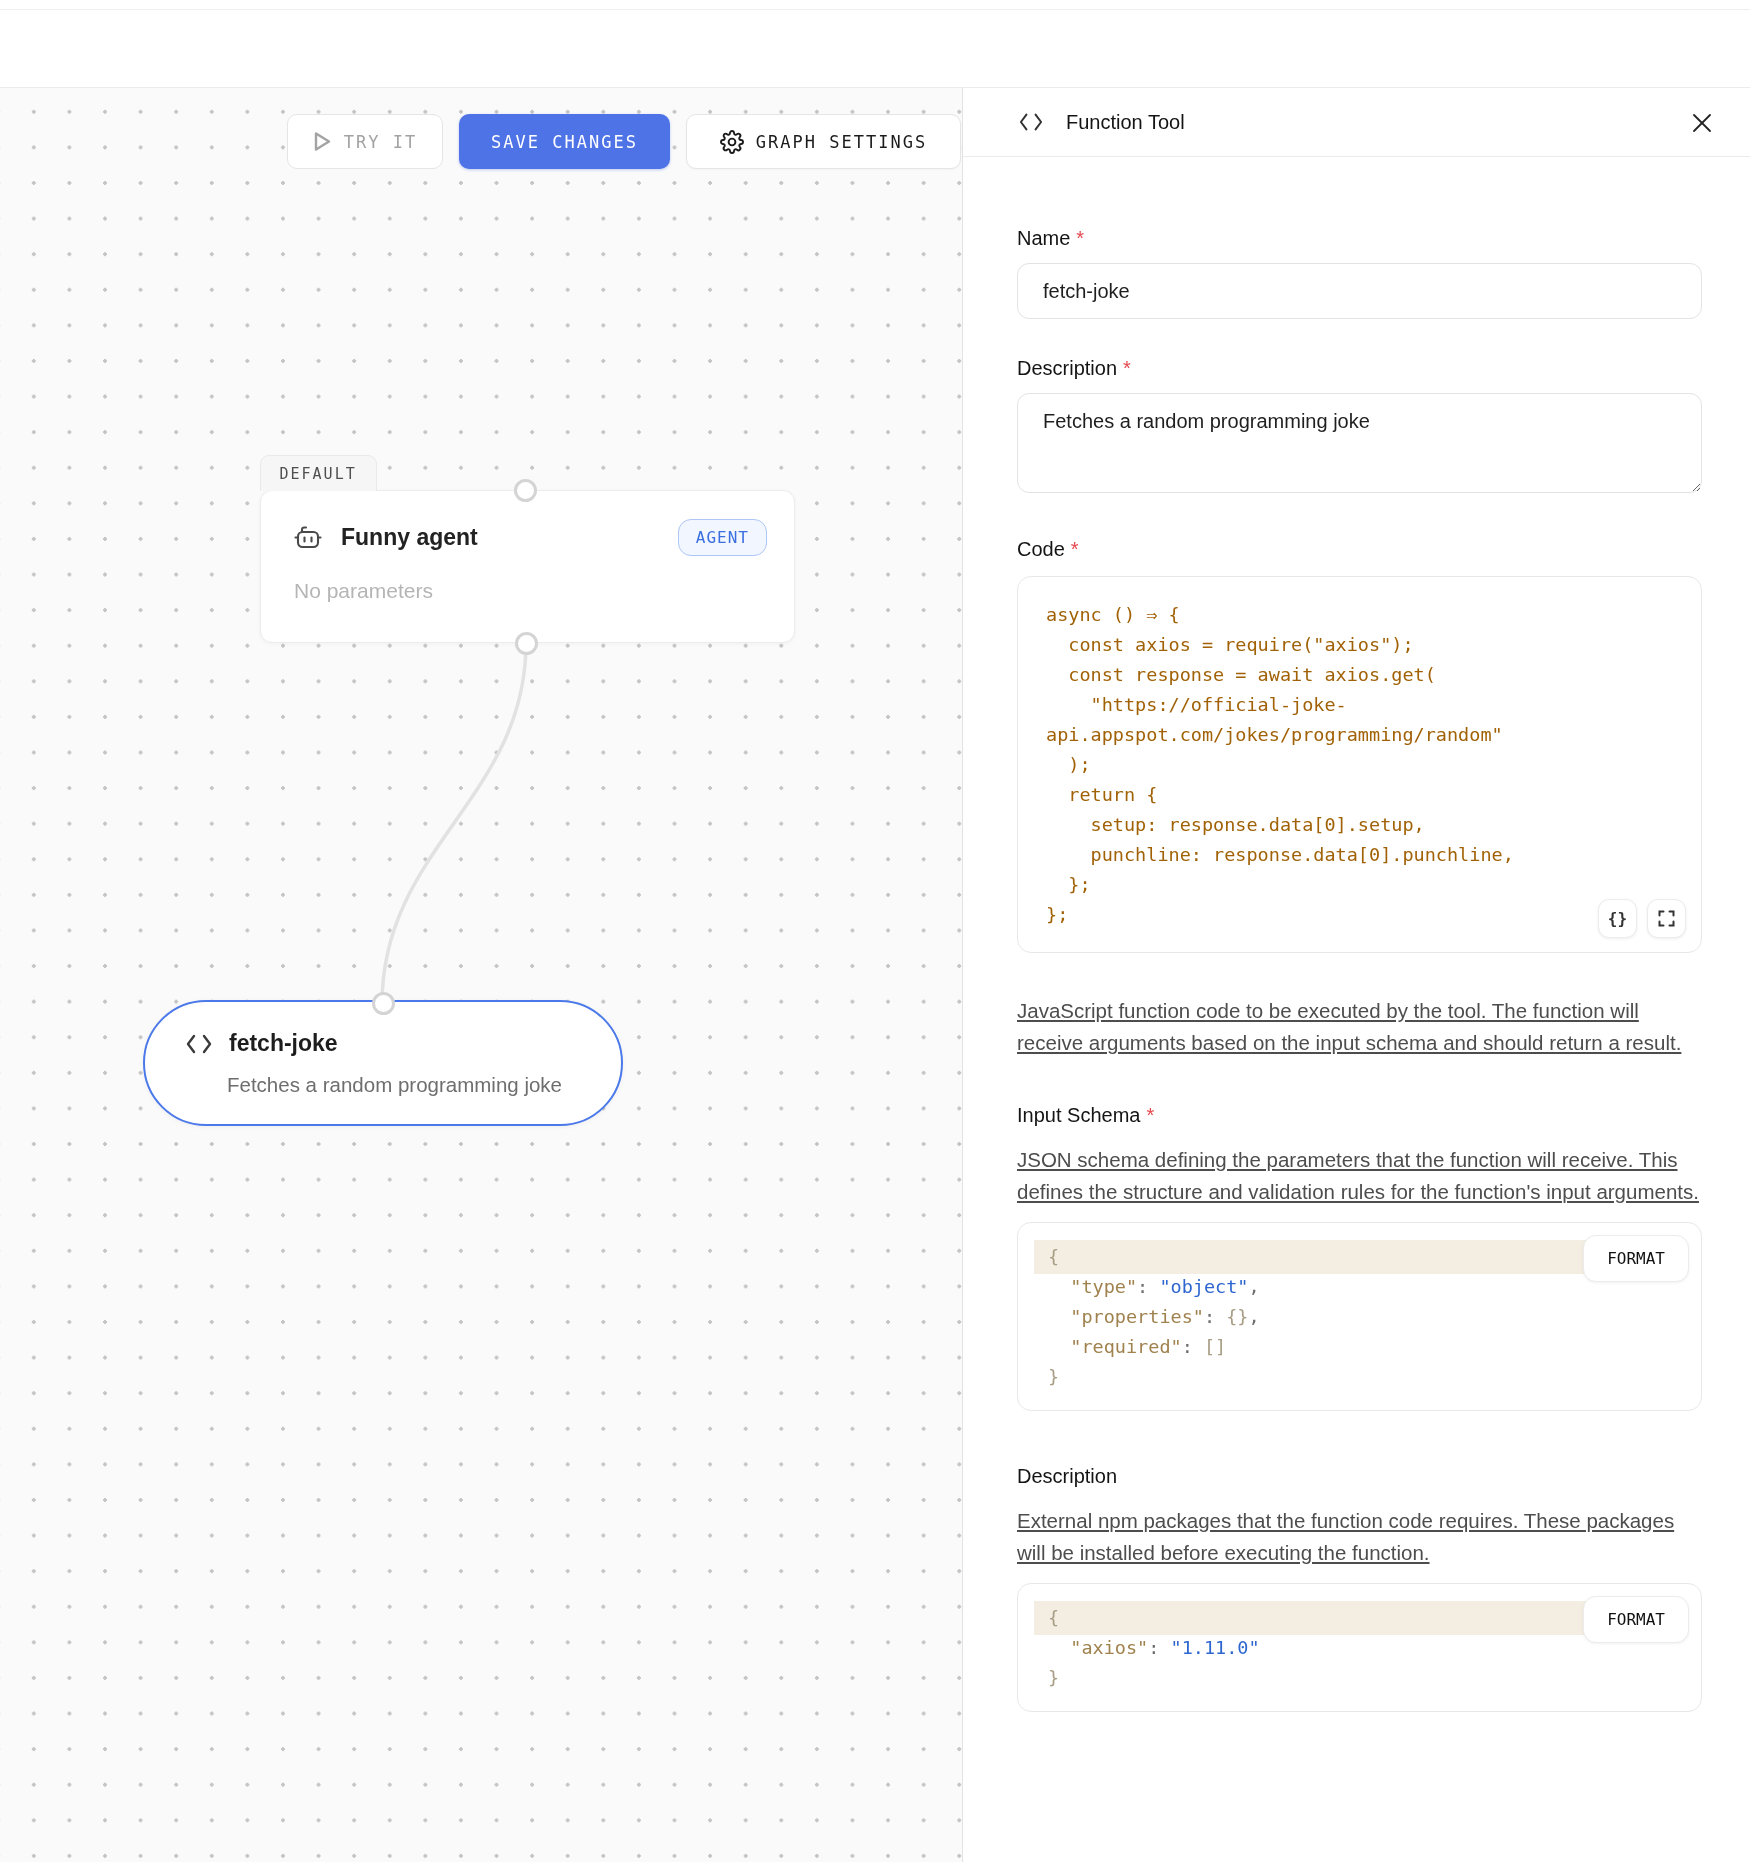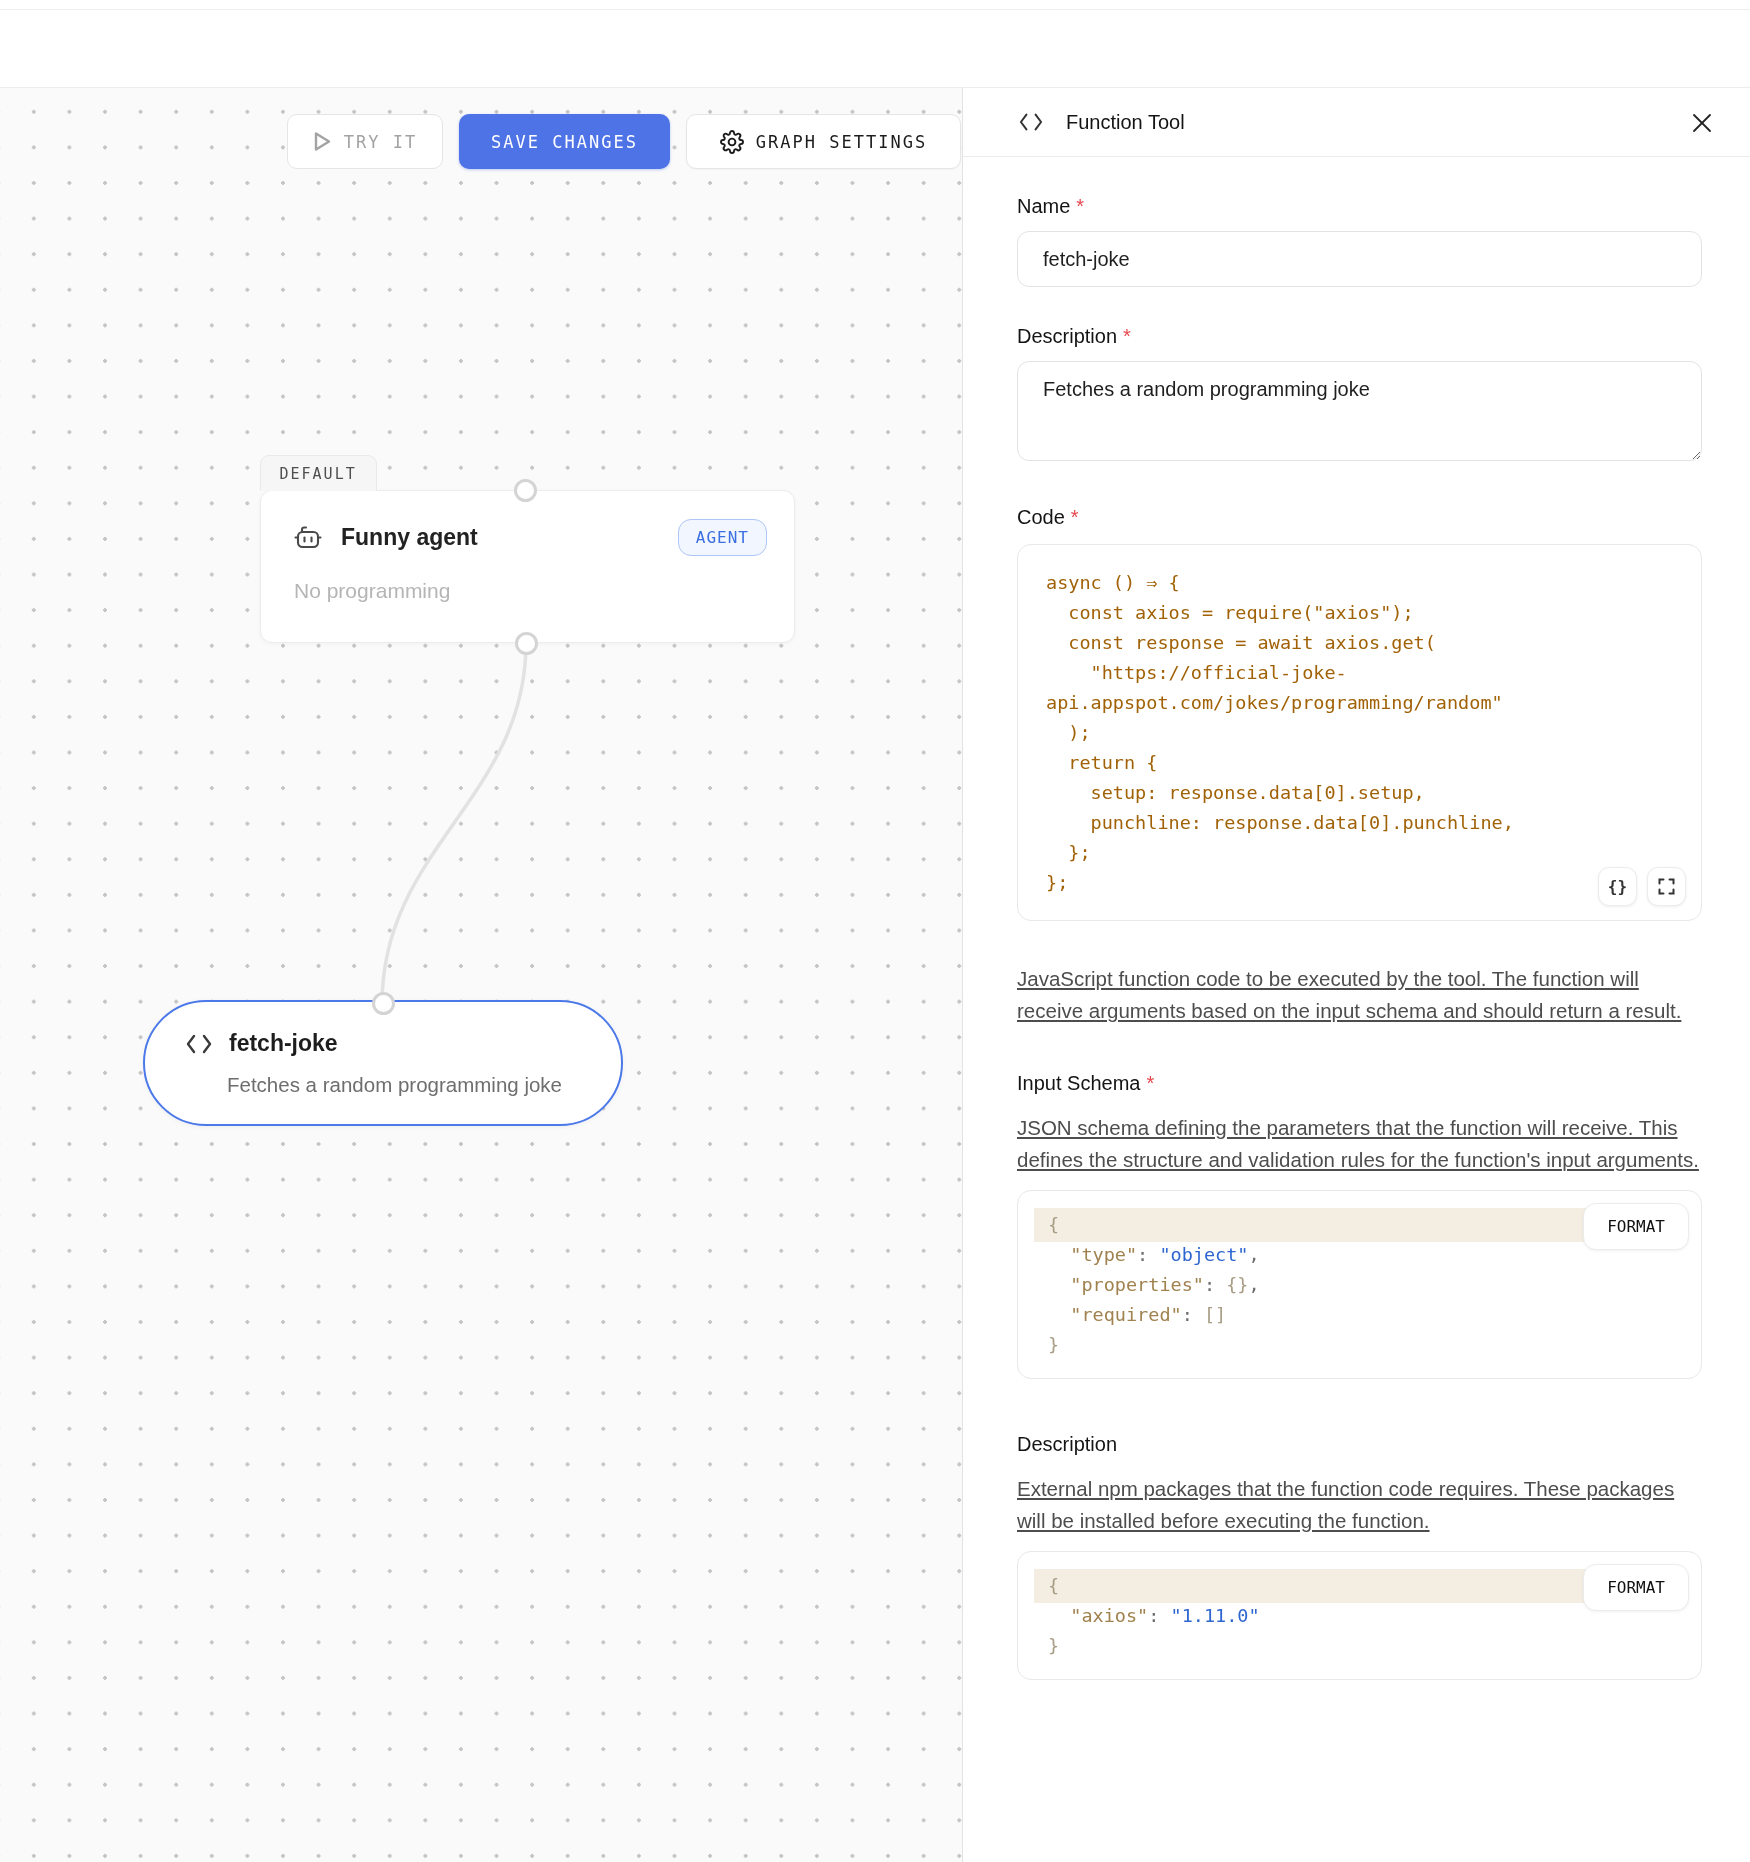--- a/index.html
+++ b/index.html
@@ -45,21 +45,21 @@
 
   .connector { position:absolute; width:23px; height:23px; border-radius:50%; background:#fff; border:3px solid #d4d4d4; }
 
   
   .panel { position:absolute; left:962px; top:88px; width:788px; height:1774px; background:#fff; border-left:1.5px solid #e3e3e3; }
   .panel-header { position:relative; height:69px; border-bottom:1px solid #ebebeb; display:flex; align-items:center; padding-left:55px; }
   .panel-title { font-size:20px; font-weight:500; color:#141414; margin-left:22px; }
   .panel-close { position:absolute; right:31px; top:18px; width:34px; height:34px; display:flex; align-items:center; justify-content:center; cursor:pointer; }
   .panel-content { padding:38px 48px 0 54px; }
 
-  .field-label { font-size:20px; font-weight:500; color:#141414; }
+  .field-label { font-size:20px; font-weight:500; color:#141414;margin-top:32px; }
   .req { color:#e5484d; margin-left:6px; }
   .text-input { margin-top:13px; width:100%; height:56px; border:1.6px solid #e3e3e3; border-radius:12px;
     padding:0 25px; font-size:20px; color:#1f1f1f; font-family:"Liberation Sans", sans-serif; outline:none; background:#fff; }
   .text-area { margin-top:13px; width:100%; height:100px; border:1.6px solid #e3e3e3; border-radius:12px;
     padding:16px 25px; font-size:20px; color:#1f1f1f; font-family:"Liberation Sans", sans-serif; outline:none; resize:vertical; background:#fff; }
   .sect { margin-top:38px; }
 
   .code-box { position:relative; margin-top:15px; border:1.6px solid #e8e8e8; border-radius:14px; background:#fff;
     padding:23px 20px 22px 28px; font-family:"DejaVu Sans Mono", monospace; font-size:18.5px; line-height:30px; }
   .code-box .ln { white-space:pre; }
@@ -132,21 +132,21 @@
           <rect x="5" y="9" width="20" height="15" rx="4.5"></rect>
           <path d="M9 9 V6.5 a2 2 0 0 1 2-2 h2"></path>
           <line x1="11.5" y1="14.5" x2="11.5" y2="18.5"></line>
           <line x1="18.5" y1="14.5" x2="18.5" y2="18.5"></line>
           <path d="M2.5 14.5 h2.5 M25 14.5 h2.5"></path>
         </svg>
       </span>
       <span class="agent-title">Funny agent</span>
       <span class="agent-badge">AGENT</span>
     </div>
-    <div class="agent-desc">No programming</div>
+    <div class="agent-desc">No parameters</div>
     <div class="connector" style="left:253px; top:-12px;"></div>
     <div class="connector" style="left:254px; top:141px;"></div>
   </div>
 
   <div class="tool-node">
     <div class="connector" style="left:227px; top:-10px;"></div>
     <div class="tool-row">
       <span>
         <svg width="28" height="24" viewBox="0 0 28 24" fill="none" stroke="#3a3a3a" stroke-width="2.4" stroke-linecap="round" stroke-linejoin="round">
           <polyline points="9,4 3,12 9,20"></polyline>

